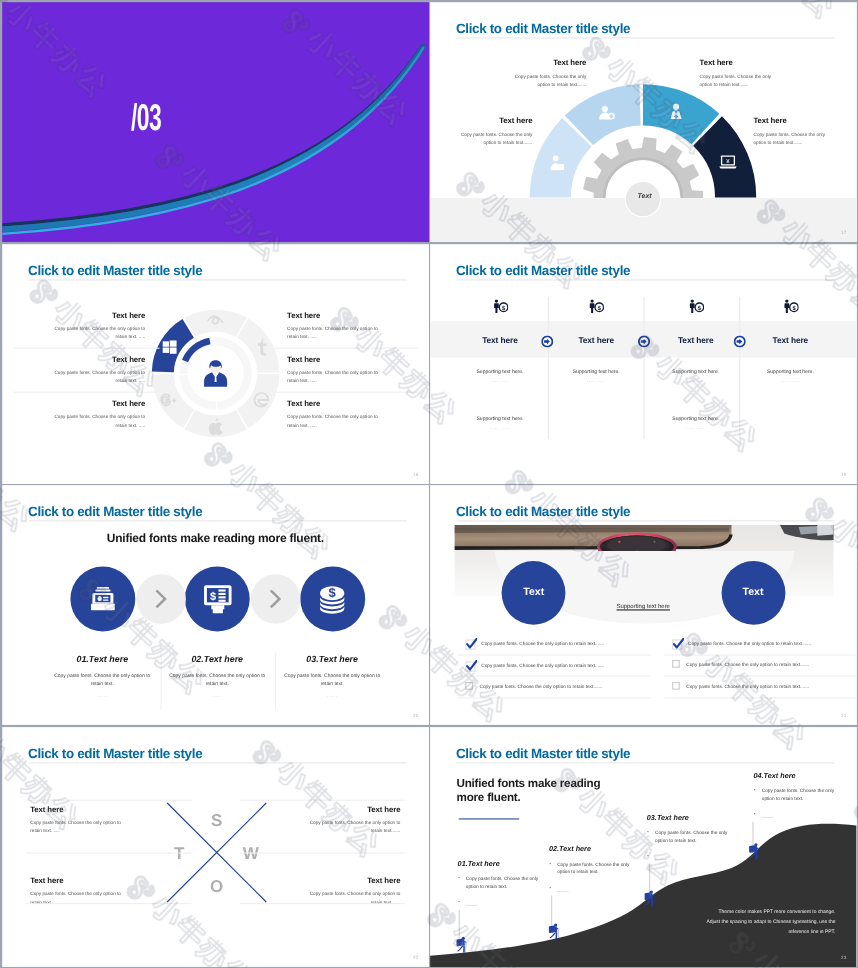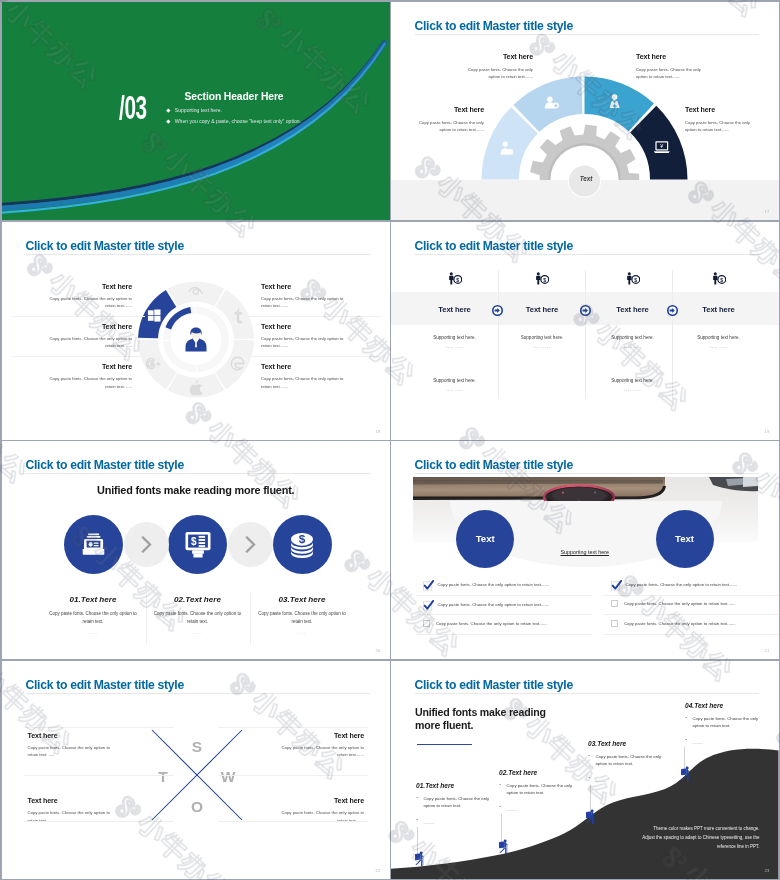--- a/index.html
+++ b/index.html
@@ -33,21 +33,21 @@
     position: absolute; left: 23.5px; top: 17px;
     font-size: 12.2px; font-weight: bold; color: #0369a1;
     letter-spacing: -0.3px; white-space: nowrap;
   }
   .title-rule {
     position: absolute; left: 23.5px; top: 32.0px; width: 344px; height: 1px;
     background: #e7e7e7;
   }
 
   
-  .s1 { background: #15803d; text-align: center; }
+  .s1 { background: #6d28d9; }
   .s1-curve { position: absolute; left: 0; top: 0; }
   .sw-a { stroke: url(#s1g1); stroke-width: 5.0; }
   .sw-b { stroke: url(#s1g2); stroke-width: 2.2; }
   .sw-d { stroke: #17355c; stroke-width: 3.0; }
   .s1-inner { position: absolute; left: 0; top: 0; width:387.5px; height:218px; }
   .s1-num {
     position: absolute; left: 117px; top: 88px;
     font-family: "Liberation Sans", sans-serif;
     font-size: 26px; font-weight: bold; color: #ffffff;
     line-height: 1; letter-spacing: -0.5px;
@@ -181,31 +181,20 @@
           </linearGradient>
         </defs>
         <g clip-path="url(#s1clip)" fill="none" stroke-linecap="round">
           <path class="sw-d" d="M-10,203.0 C142,193.8 301,163.0 382,39.5"></path>
           <path class="sw-a" d="M-10,207.0 C142,197.9 301,167.0 382.6,40.8"></path>
           <path class="sw-b" d="M-10,211.2 C143,202.2 302,170.9 382.9,41.6"></path>
         </g>
       </svg>
       <div class="s1-inner">
         <div class="s1-num">/03</div>
-        <div class="s1-txt">
-          <div class="s1-head">Section Header Here</div>
-          <div class="s1-b">
-            <span class="dia"></span>
-            <span>Supporting text here.</span>
-          </div>
-          <div class="s1-b">
-            <span class="dia"></span>
-            <span>When you copy &amp; paste, choose "keep text only" option.</span>
-          </div>
-        </div>
       </div>
     </div>
 
     <div class="slide s2">
       <div class="title">Click to edit Master title style</div>
       <div class="title-rule"></div>
       <div class="s2-band"></div>
       <svg class="s2-svg" viewBox="0 0 389 219" width="389" height="219">
           <path d="M90.5,177.5 A103,103 0 0 1 120.16131726292731,105.17823554149832 L146.8622939875897,131.5089750288169 A65.5,65.5 0 0 0 128,177.5 Z" fill="#cfe3f6"></path>
           <path d="M122.46918699522602,102.91029827194083 A103,103 0 0 1 190.26469181495278,74.55082428232964 L191.4425952803826,112.03232029604457 A65.5,65.5 0 0 0 148.32991988531364,130.06674307584586 Z" fill="#b6d5ef"></path>

